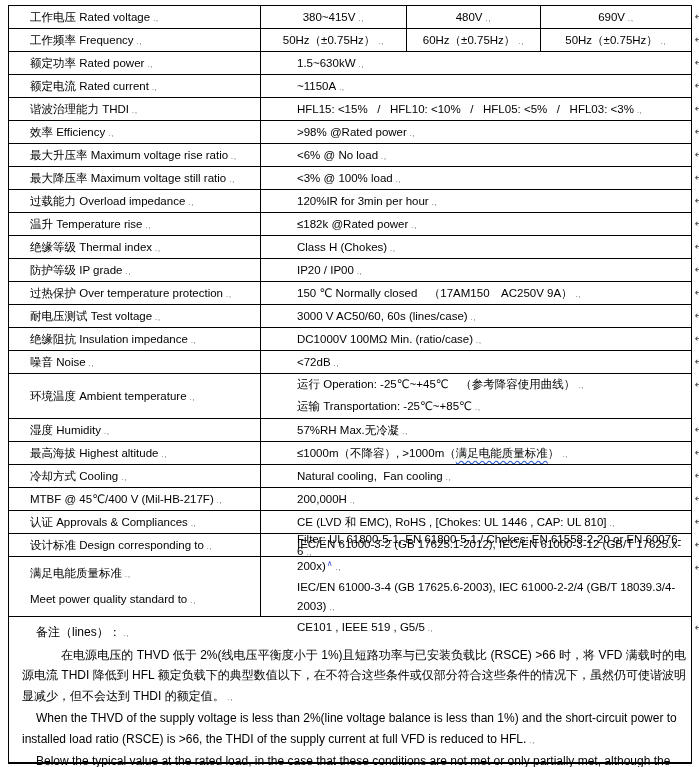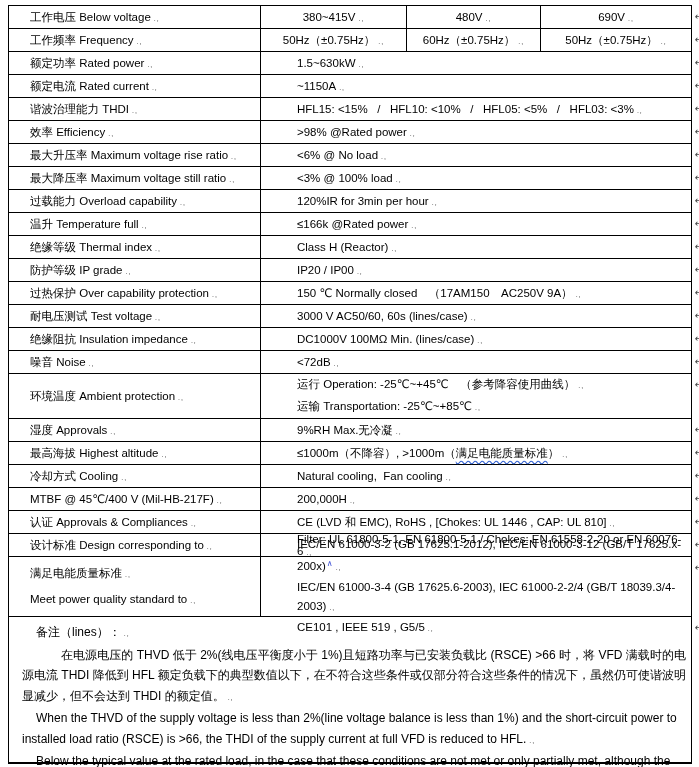--- a/index.html
+++ b/index.html
@@ -39,21 +39,21 @@
   .r-en{text-indent:14px;}
 </style>
 </head>
 <body>
 
 <div class="sheet">
  <div class="tbl">
 
   <div class="row">
     <div class="lbl">
-          <span class="ct"><span>工作电压 Below voltage</span><i class="pm">.,</i></span>
+          <span class="ct"><span>工作电压 Rated voltage</span><i class="pm">.,</i></span>
         </div>
     <div class="hd c1">
           <span class="ct"><span>380~415V</span><i class="pm">.,</i></span>
         </div>
     <div class="hd c2">
           <span class="ct"><span>480V</span><i class="pm">.,</i></span>
         </div>
     <div class="hd c3">
           <span class="ct"><span>690V</span><i class="pm">.,</i></span>
         </div>
@@ -131,61 +131,61 @@
           <span class="ct"><span>最大降压率 Maximum voltage still ratio</span><i class="pm">.,</i></span>
         </div>
     <div class="val">
           <span class="ct"><span>&lt;3% @ 100% load</span><i class="pm">.,</i></span>
         </div>
     <span class="ret">↵</span>
   </div>
 
   <div class="row">
     <div class="lbl">
-          <span class="ct"><span>过载能力 Overload capability</span><i class="pm">.,</i></span>
+          <span class="ct"><span>过载能力 Overload impedance</span><i class="pm">.,</i></span>
         </div>
     <div class="val">
           <span class="ct"><span>120%IR for 3min per hour</span><i class="pm">.,</i></span>
         </div>
     <span class="ret">↵</span>
   </div>
 
   <div class="row">
     <div class="lbl">
-          <span class="ct"><span>温升 Temperature full</span><i class="pm">.,</i></span>
-        </div>
-    <div class="val">
-          <span class="ct"><span>≤166k @Rated power</span><i class="pm">.,</i></span>
+          <span class="ct"><span>温升 Temperature rise</span><i class="pm">.,</i></span>
+        </div>
+    <div class="val">
+          <span class="ct"><span>≤182k @Rated power</span><i class="pm">.,</i></span>
         </div>
     <span class="ret">↵</span>
   </div>
 
   <div class="row">
     <div class="lbl">
           <span class="ct"><span>绝缘等级 Thermal index</span><i class="pm">.,</i></span>
         </div>
     <div class="val">
-          <span class="ct"><span>Class H (Reactor)</span><i class="pm">.,</i></span>
+          <span class="ct"><span>Class H (Chokes)</span><i class="pm">.,</i></span>
         </div>
     <span class="ret">↵</span>
   </div>
 
   <div class="row">
     <div class="lbl">
           <span class="ct"><span>防护等级 IP grade</span><i class="pm">.,</i></span>
         </div>
     <div class="val">
           <span class="ct"><span>IP20 / IP00</span><i class="pm">.,</i></span>
         </div>
     <span class="ret">↵</span>
   </div>
 
   <div class="row">
     <div class="lbl">
-          <span class="ct"><span>过热保护 Over capability protection</span><i class="pm">.,</i></span>
+          <span class="ct"><span>过热保护 Over temperature protection</span><i class="pm">.,</i></span>
         </div>
     <div class="val">
           <span class="ct"><span>150 ℃ Normally closed　（17AM150　AC250V 9A）</span><i class="pm">.,</i></span>
         </div>
     <span class="ret">↵</span>
   </div>
 
   <div class="row">
     <div class="lbl">
           <span class="ct"><span>耐电压测试 Test voltage</span><i class="pm">.,</i></span>
@@ -194,52 +194,52 @@
           <span class="ct"><span>3000 V AC50/60, 60s (lines/case)</span><i class="pm">.,</i></span>
         </div>
     <span class="ret">↵</span>
   </div>
 
   <div class="row">
     <div class="lbl">
           <span class="ct"><span>绝缘阻抗 Insulation impedance</span><i class="pm">.,</i></span>
         </div>
     <div class="val">
-          <span class="ct"><span>DC1000V 100MΩ Min. (lines/case)</span><i class="pm">.,</i></span>
+          <span class="ct"><span>DC1000V 100MΩ Min. (ratio/case)</span><i class="pm">.,</i></span>
         </div>
     <span class="ret">↵</span>
   </div>
 
   <div class="row">
     <div class="lbl">
           <span class="ct"><span>噪音 Noise</span><i class="pm">.,</i></span>
         </div>
     <div class="val">
           <span class="ct"><span>&lt;72dB</span><i class="pm">.,</i></span>
         </div>
     <span class="ret">↵</span>
   </div>
 
   <div class="row tall">
     <div class="lbl">
-          <span class="ct"><span>环境温度 Ambient protection</span><i class="pm">.,</i></span>
+          <span class="ct"><span>环境温度 Ambient temperature</span><i class="pm">.,</i></span>
         </div>
     <div class="val multi">
       <div class="vline"><span>运行 Operation: -25℃~+45℃　（参考降容使用曲线）</span><i class="pm">.,</i></div>
       <div class="vline"><span>运输 Transportation: -25℃~+85℃</span><i class="pm">.,</i></div>
     </div>
     <span class="ret top">↵</span>
   </div>
 
   <div class="row">
     <div class="lbl">
-          <span class="ct"><span>湿度 Approvals</span><i class="pm">.,</i></span>
-        </div>
-    <div class="val">
-          <span class="ct"><span>9%RH Max.无冷凝</span><i class="pm">.,</i></span>
+          <span class="ct"><span>湿度 Humidity</span><i class="pm">.,</i></span>
+        </div>
+    <div class="val">
+          <span class="ct"><span>57%RH Max.无冷凝</span><i class="pm">.,</i></span>
         </div>
     <span class="ret">↵</span>
   </div>
 
   <div class="row">
     <div class="lbl">
           <span class="ct"><span>最高海拔 Highest altitude</span><i class="pm">.,</i></span>
         </div>
     <div class="val">
           <span class="ct"><span>≤1000m（不降容）, &gt;1000m（</span><span class="wavy">满足电能质量标准</span><span>）</span><i class="pm">.,</i></span>

